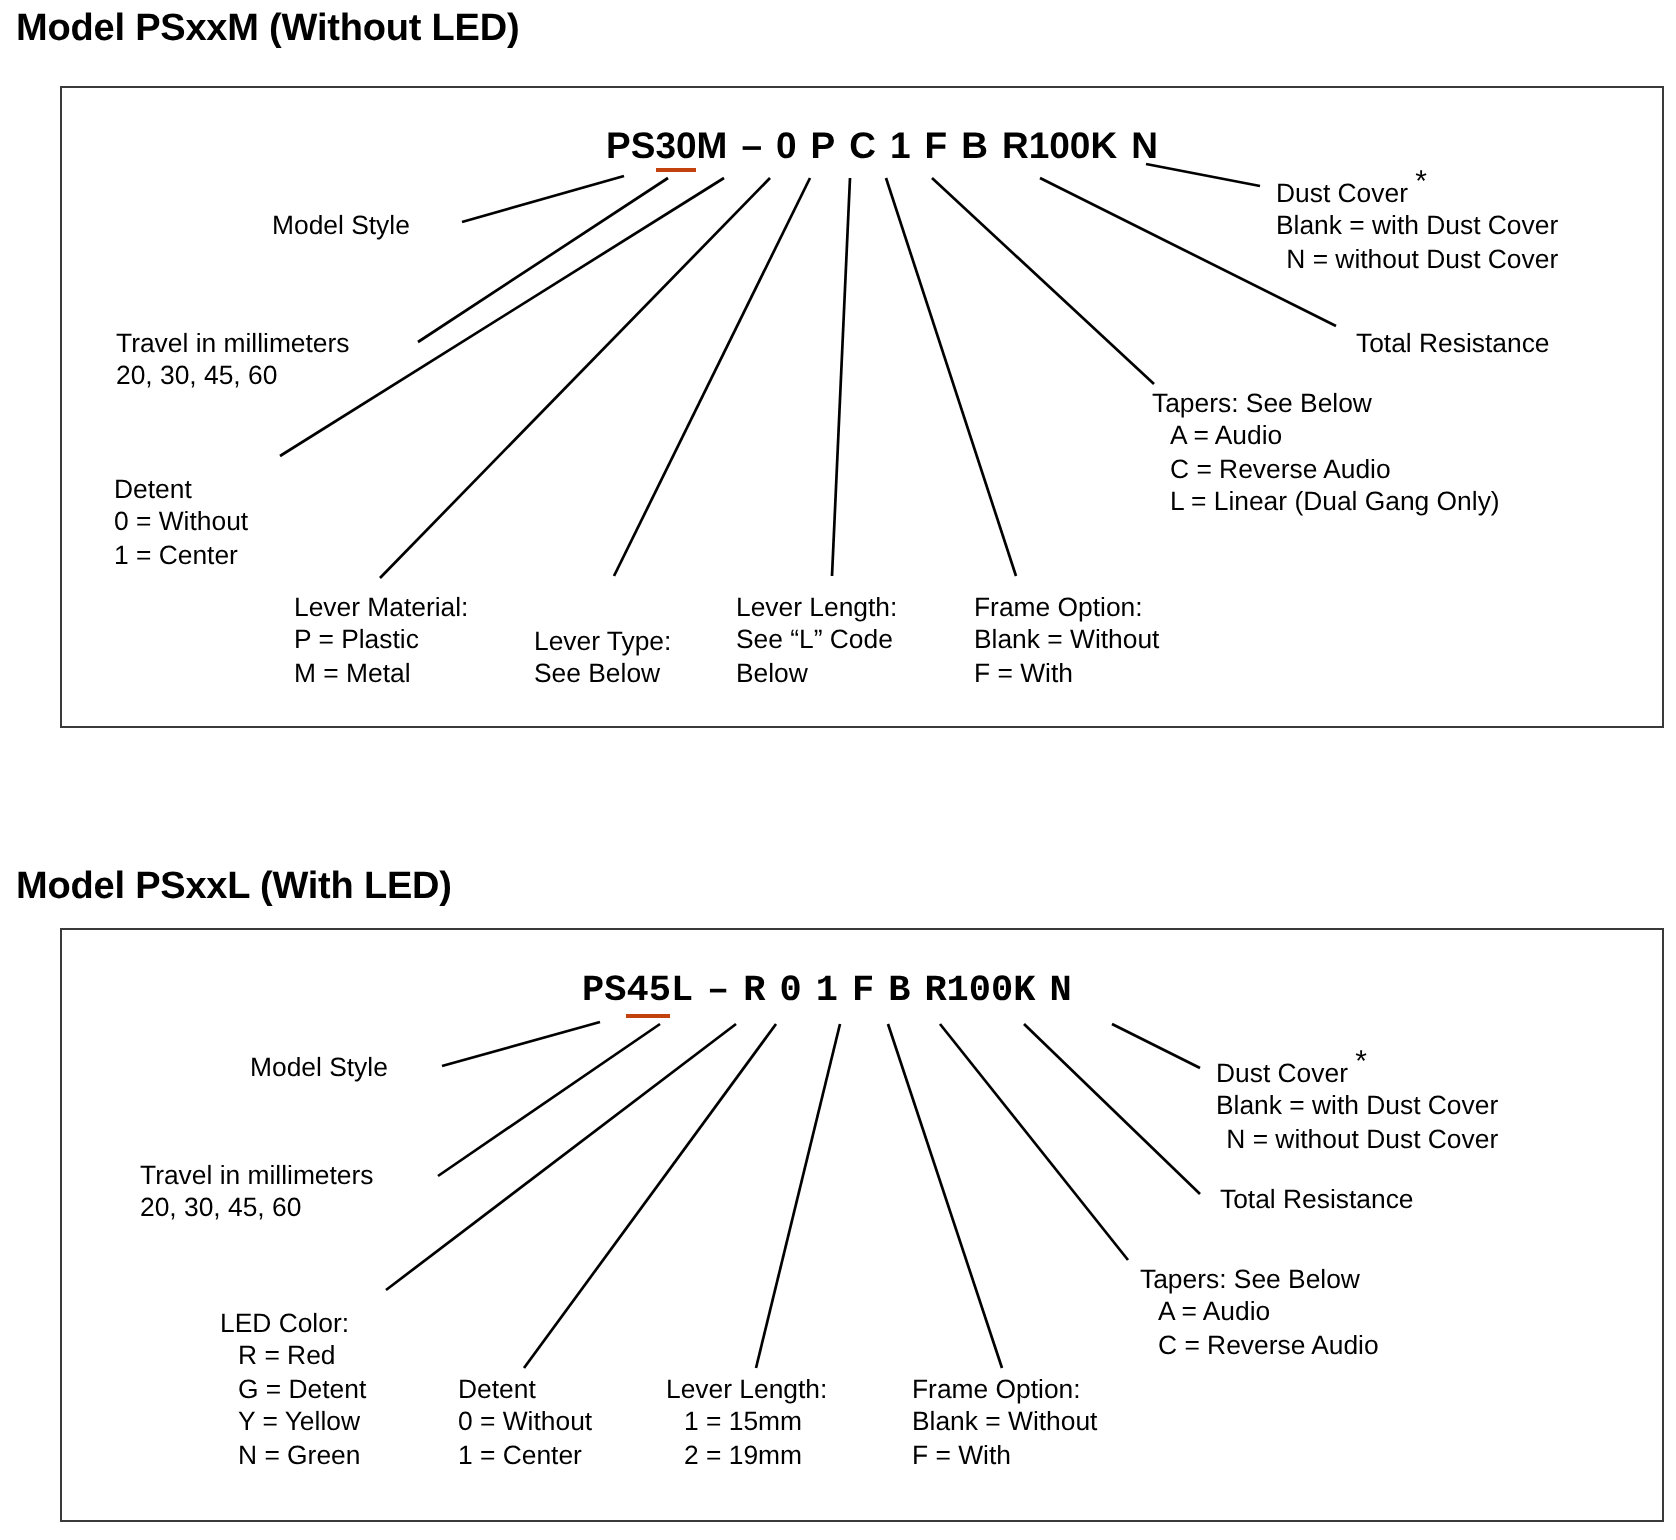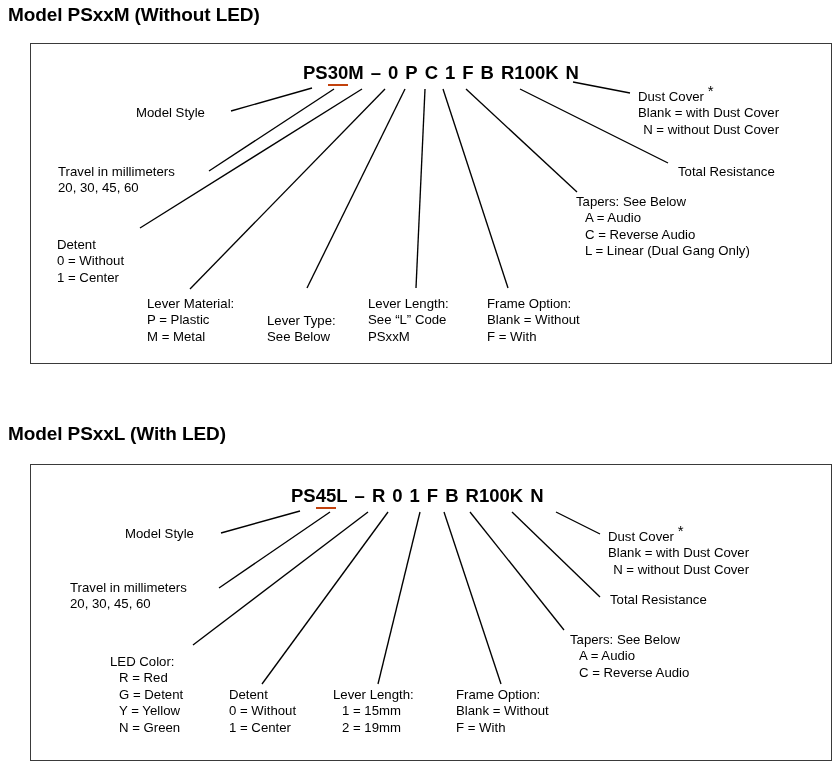--- a/index.html
+++ b/index.html
@@ -20,21 +20,21 @@
 
   
   .section-title {
     position: absolute;
     font-size: 19px;
     font-weight: bold;
     letter-spacing: -0.1px;
     white-space: nowrap;
   }
   #title-1 { left: 8px; top: 4px; }
-  #title-2 { left: 8px; top: 423px; }
+  #title-2 { left: 8px; top: 433px; }
 
   
   .diagram-box {
     position: absolute;
     border: 1.6px solid #3a3a3a;
     background: #ffffff;
   }
   #box-1 { left: 30px; top: 43px; width: 802px; height: 321px; }
   #box-2 { left: 30px; top: 464px; width: 802px; height: 297px; }
 
@@ -138,21 +138,21 @@
 </div>
 
 <div class="callout" style="left:267px; top:313px;">
   <span class="ln">Lever Type:</span>
   <span class="ln">See Below</span>
 </div>
 
 <div class="callout" style="left:368px; top:296px;">
   <span class="ln">Lever Length:</span>
   <span class="ln">See “L” Code</span>
-  <span class="ln">PSxxM</span>
+  <span class="ln">Below</span>
 </div>
 
 <div class="callout right-align" style="left:487px; top:296px;">
   <span class="ln" style="text-align:left">Frame Option:</span>
   <span class="ln" style="text-align:left">Blank = Without</span>
   <span class="ln">F = With</span>
 </div>
 
 <div class="callout" style="left:576px; top:194px;">
   <span class="ln">Tapers: See Below</span>
@@ -189,21 +189,21 @@
 
   <line x1="501" y1="684" x2="444" y2="512"></line>
 
   <line x1="564" y1="630" x2="470" y2="512"></line>
 
   <line x1="600" y1="597" x2="512" y2="512"></line>
 
   <line x1="600" y1="534" x2="556" y2="512"></line>
 </svg>
 
-<div class="partnum" id="partnum-2" style="left:291px; top:487px;">
+<div class="partnum" id="partnum-2" style="left:291px; top:487px;font-family:Liberation Mono, monospace;">
   <span class="seg model">PS<span class="uline">45</span>L</span><span class="sp"></span><span class="seg">–</span><span class="sp"></span><span class="seg">R</span><span class="sp"></span><span class="seg">0</span><span class="sp"></span><span class="seg">1</span><span class="sp"></span><span class="seg">F</span><span class="sp"></span><span class="seg">B</span><span class="sp"></span><span class="seg">R100K</span><span class="sp"></span><span class="seg">N</span>
 </div>
 
 <div class="callout" style="left:125px; top:526px;">
   <span class="ln">Model Style</span>
 </div>
 
 <div class="callout" style="left:70px; top:580px;">
   <span class="ln">Travel in millimeters</span>
   <span class="ln">20, 30, 45, 60</span>

